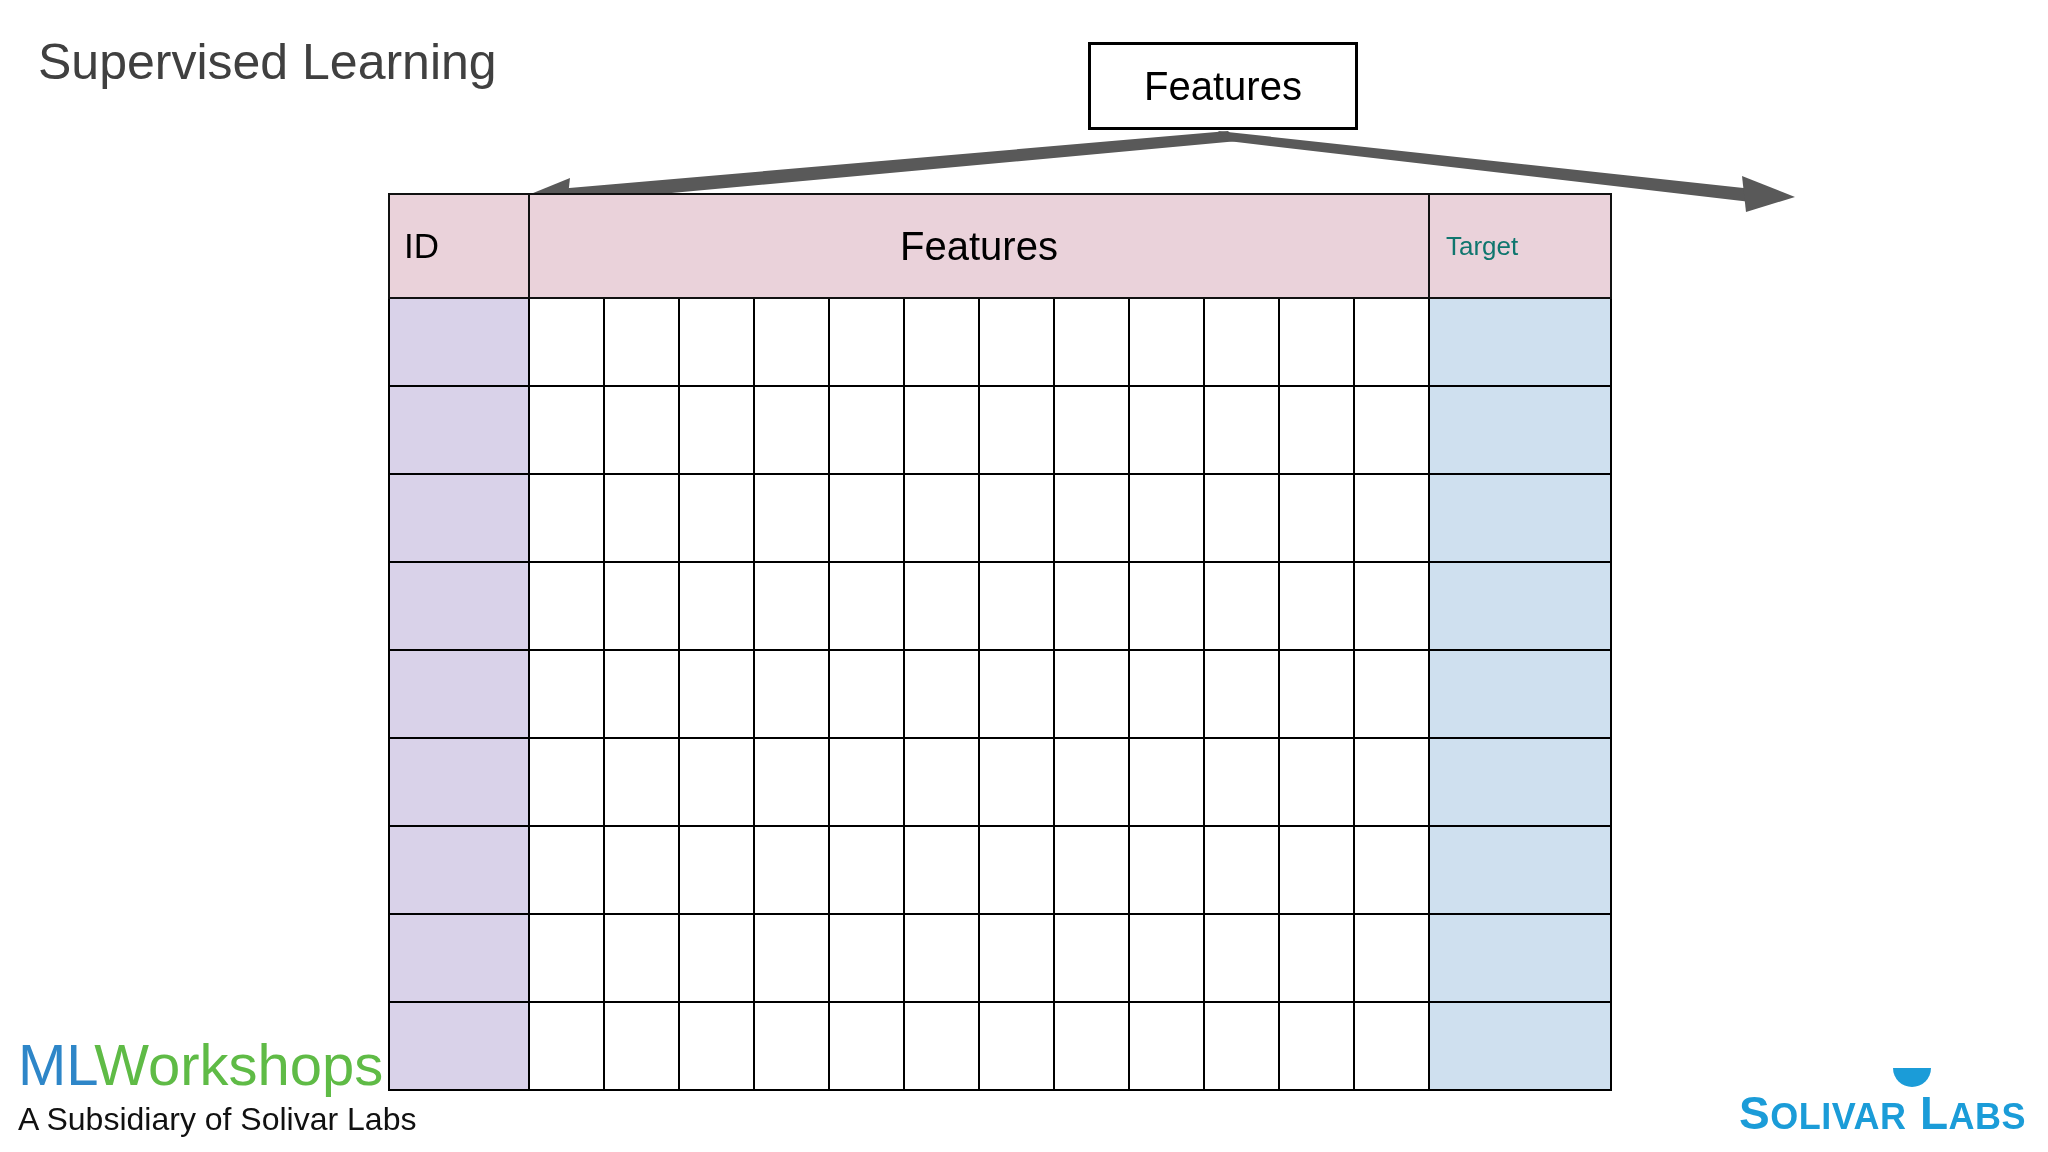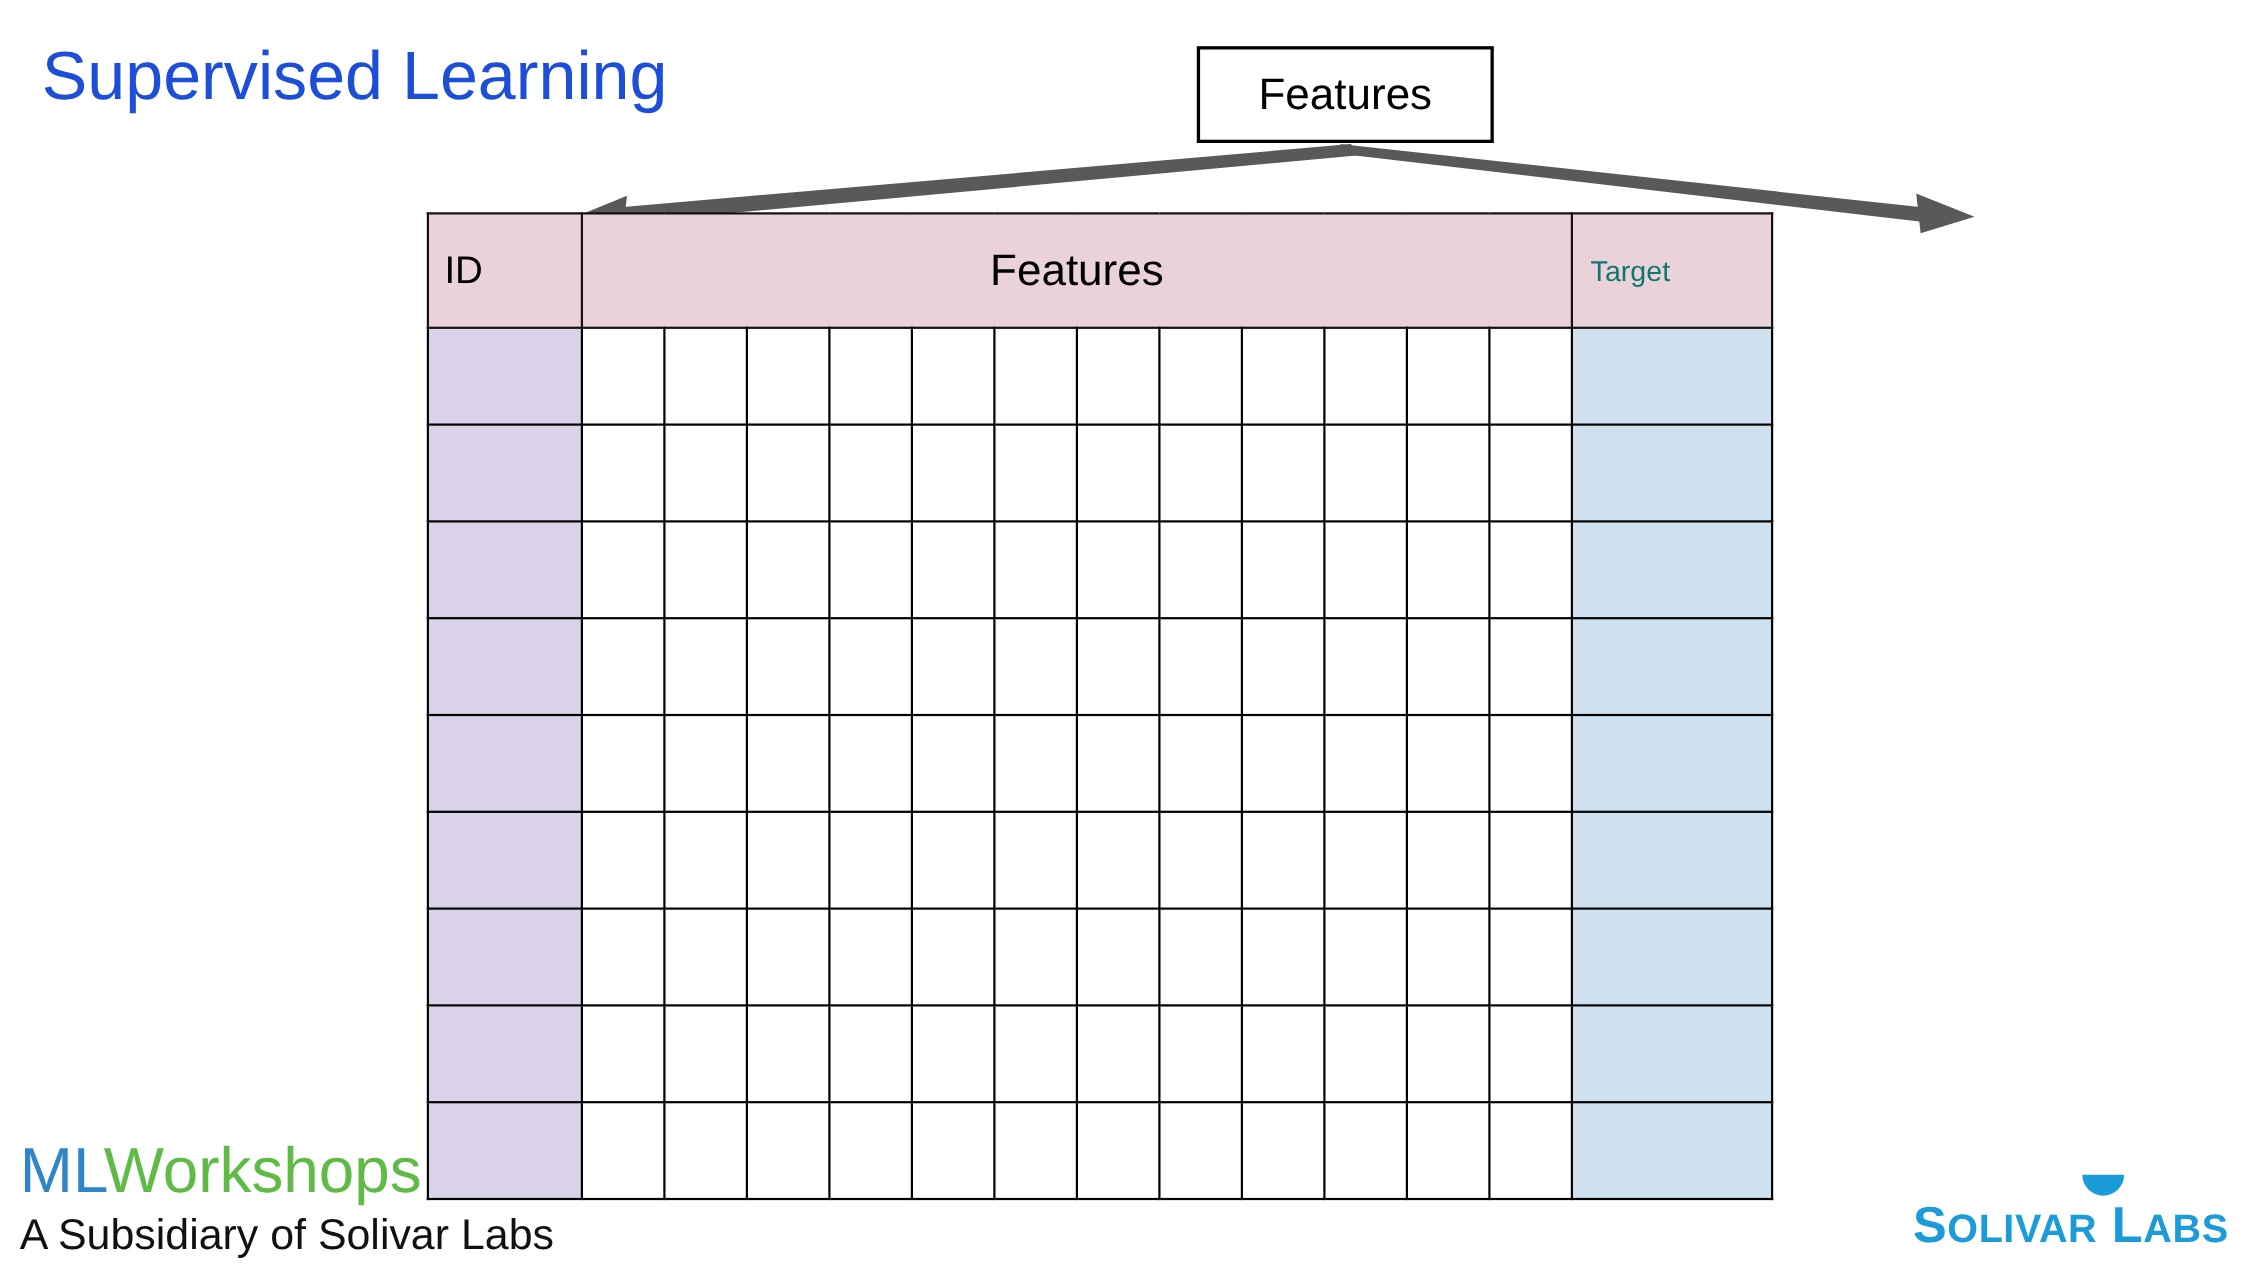--- a/index.html
+++ b/index.html
@@ -9,23 +9,23 @@
     font-family:"Liberation Sans", sans-serif;
     overflow:hidden;
     position:relative;
   }
   #slide{position:absolute;inset:0;}
 
   
   .slide-title{
     position:absolute;
     left:38px; top:34px;
-    font-size:62px;
+    font-size:50px;
     line-height:1.15;
-    color:#1d4ed8;
+    color:#404040;
     font-weight:400;
     letter-spacing:0px;
     white-space:nowrap;
   }
 
   
   .callout{
     position:absolute;
     left:1088px; top:42px;
     width:270px; height:88px;
@@ -96,21 +96,21 @@
     font-size:58px;
     font-weight:400;
     line-height:1;
     white-space:nowrap;
   }
   .ml-logo .ml{color:#2E86C8;}
   .ml-logo .workshops{color:#5FBB46;}
   .ml-sub{
     position:absolute;
     left:18px; top:1101px;
-    font-size:39px;
+    font-size:32px;
     color:#111111;
     white-space:nowrap;
   }
 
   .solivar{
     position:absolute;
     right:22px; top:1090px;
     color:#1B9CD8;
     font-weight:bold;
     font-size:46px;

